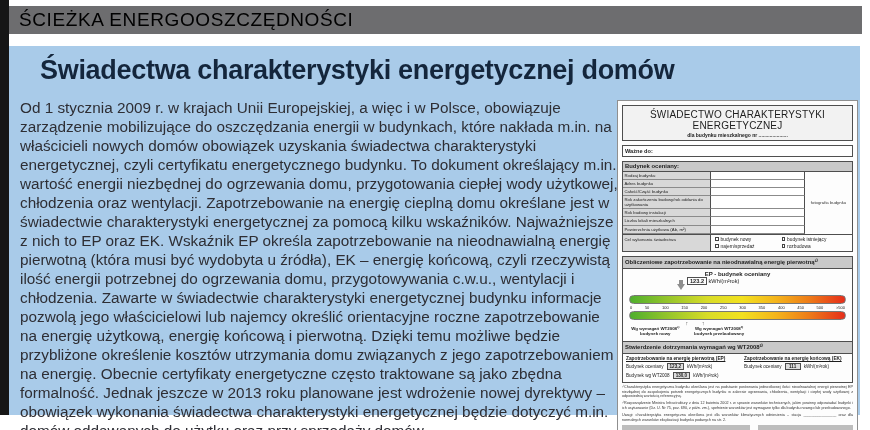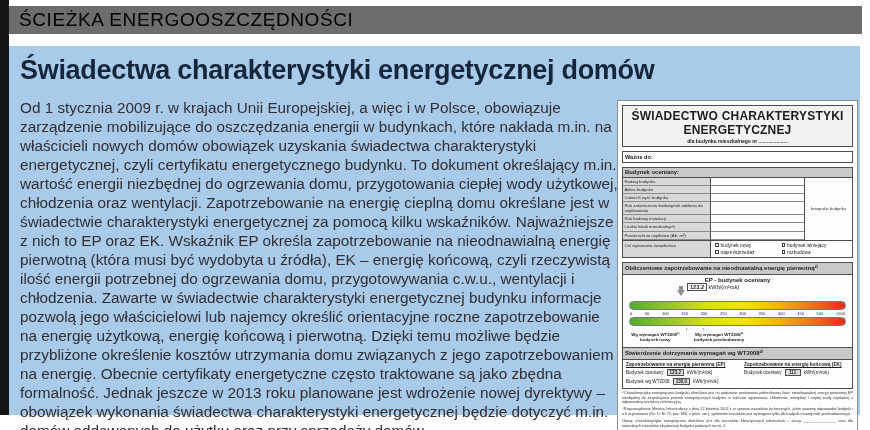--- a/index.html
+++ b/index.html
@@ -8,37 +8,37 @@
     width:870px; height:430px; position:relative; background:#ffffff;
     font-family:"Liberation Sans", sans-serif; overflow:hidden;
   }
   .left-strip { position:absolute; left:0; top:0; width:9px; height:415px; background:#161616; }
   .topbar {
     position:absolute; left:9px; top:6px; width:853px; height:28px; background:#6d6d6f;
     color:#000000; display:flex; align-items:center; padding-left:10px;
     font-size:19px; letter-spacing:.6px;
   }
   .panel {
-    position:absolute; left:9px; top:46px; width:851px; height:369px; background:#a9cbe9;
+    position:absolute; left:9px; top:46px; width:851px; height:369px; background:#a9cbe9;padding-left:20px;
   }
   .article-title {
     margin:9px 0 0 11px; font-size:27px; font-weight:bold; color:#14263c; letter-spacing:-.3px;
   }
   .article-body {
     position:absolute; left:11px; top:52px; width:600px; margin:0;
     font-size:15.3px; line-height:19px; color:#2e2e34;
   }
 
   
   .cert {
     position:absolute; left:608px; top:54px; width:241px; background:#fdfdfd;
     border:1px solid #8f8f8f; padding:4px; color:#1d1d1d;
   }
   .c-titlebox { border:1px solid #4e4e4e; background:#f2f2f2; text-align:center; padding:2.5px 1px 2px; }
-  .c-title { font-size:12px; font-weight:bold; letter-spacing:.2px;text-align:center; }
+  .c-title { font-size:10px; font-weight:normal; letter-spacing:.2px;text-align:center; }
   .c-sub   { font-size:5px; font-weight:bold; margin-top:1px; }
   .c-valid { border:1px solid #4e4e4e; margin-top:4px; padding:2px; font-size:5.6px; font-weight:bold; min-height:12px; }
   .c-sec   { background:#c9c9c9; border:1px solid #4e4e4e; font-weight:bold; font-size:5.9px; padding:1.5px 2px; margin-top:4px; }
   .c-sec.tight { margin-top:0; border-top:0; }
 
   .c-table { display:grid; grid-template-columns:88px 94px 1fr; border:1px solid #4e4e4e; border-top:0; }
   .c-table .lab { grid-column:1; background:#d8d8d8; border-right:1px solid #4e4e4e; border-bottom:1px solid #8b8b8b;
                   font-size:4.3px; line-height:1.2; padding:1px 1.5px; min-height:7.5px; }
   .c-table .val { grid-column:2; background:#fff; border-right:1px solid #4e4e4e; border-bottom:1px solid #8b8b8b; }
   .c-table .photo { grid-column:3; grid-row:1 / span 7; display:flex; align-items:center; justify-content:center;

